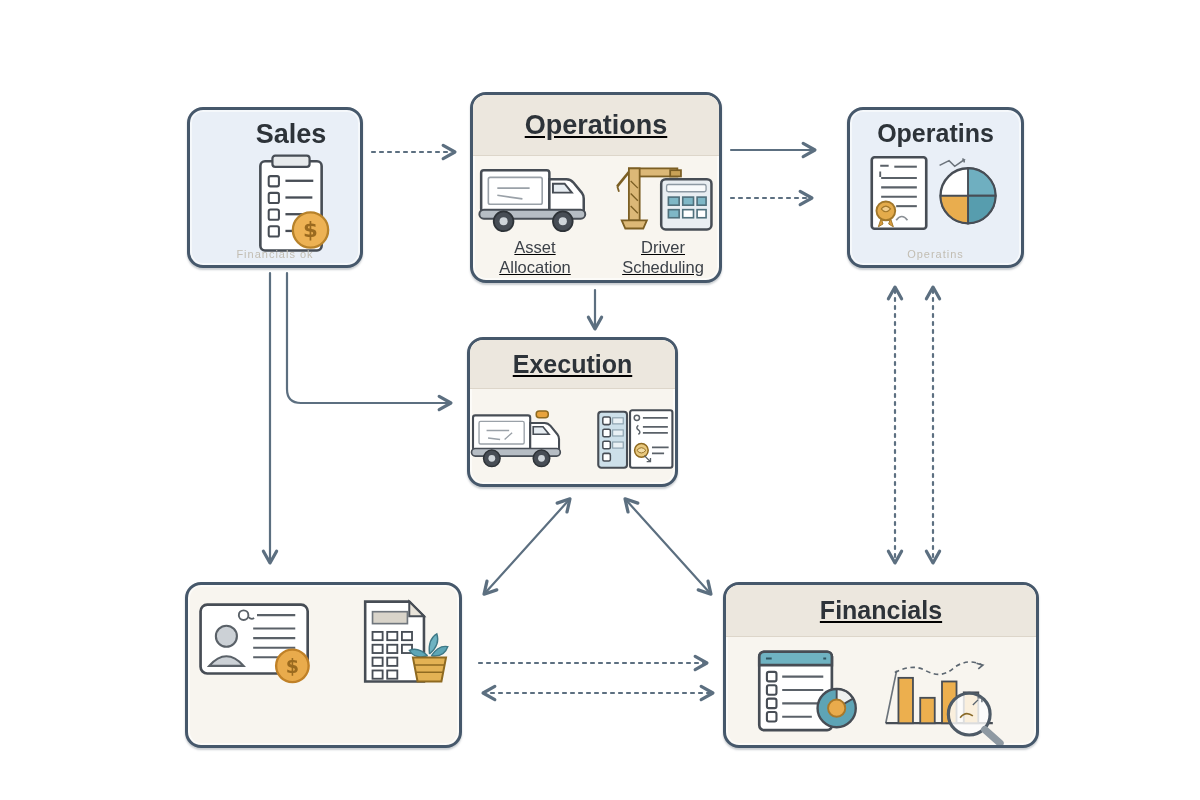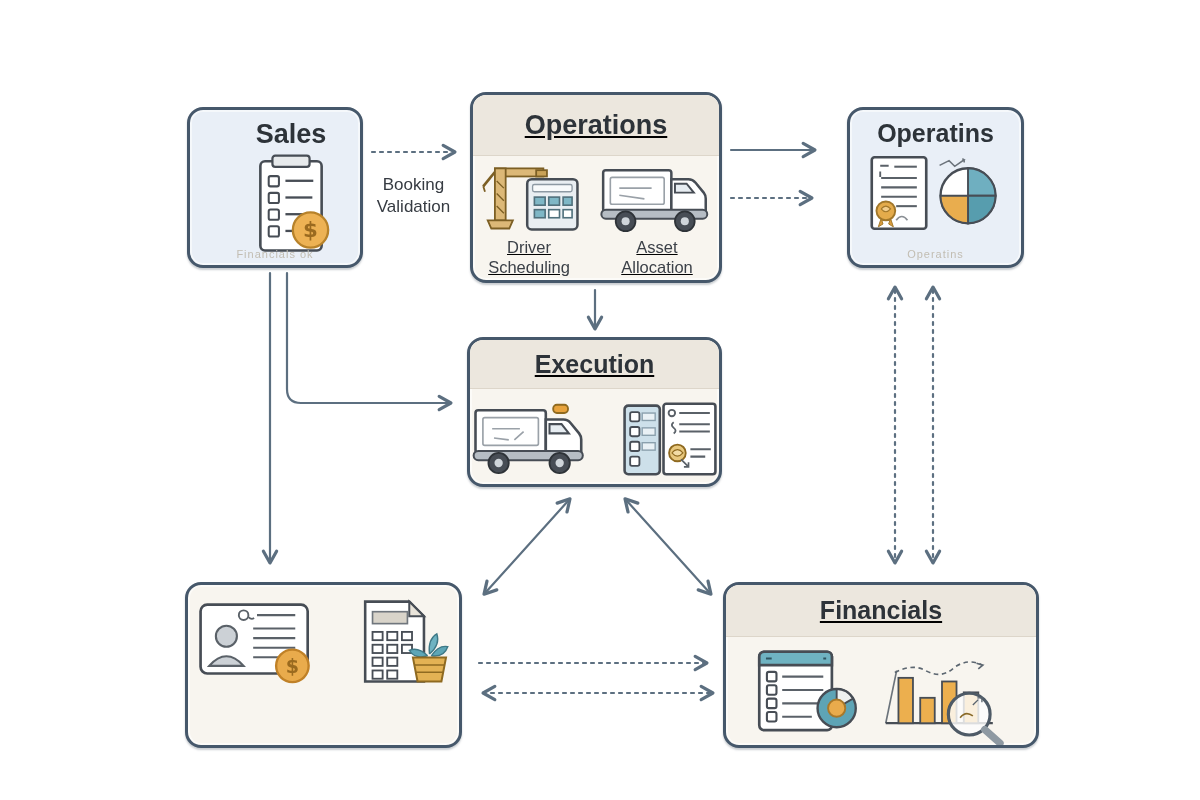--- a/index.html
+++ b/index.html
@@ -46,21 +46,20 @@
       <path d="M287,273 V389 Q287,403 301,403 H448" marker-end="url(#ah)"></path>
       <path d="M568,501 L486,592" marker-start="url(#ah)" marker-end="url(#ah)"></path>
       <path d="M627,501 L709,592" marker-start="url(#ah)" marker-end="url(#ah)"></path>
       <path d="M479,663 H704" stroke-dasharray="3 5" marker-end="url(#ah)"></path>
       <path d="M710,693 H486" stroke-dasharray="3 5" marker-start="url(#ah)" marker-end="url(#ah)"></path>
       <path d="M895,290 V560" stroke-dasharray="3 5" marker-start="url(#ah)" marker-end="url(#ah)"></path>
       <path d="M933,290 V560" stroke-dasharray="3 5" marker-start="url(#ah)" marker-end="url(#ah)"></path>
     </g>
   </svg>
 
-  <div class="edge-label">Booking Validation</div>
 
   <div class="node blue" style="left:187px;top:107px;width:176px;height:161px;padding-left:32px;">
     <div class="node-title" style="font-size:27px;">Sales</div>
     <div class="node-body" style="margin-top:2px;">
       <svg width="96" height="104" viewBox="0 0 100 112">
         <rect x="17" y="10" width="66" height="96" rx="5" fill="#ffffff" stroke="#474d55" stroke-width="2.8"></rect>
         <rect x="30" y="4" width="40" height="12" rx="3" fill="#e7eaec" stroke="#474d55" stroke-width="2.4"></rect>
         <rect x="26" y="26" width="11" height="11" rx="2" fill="#fff" stroke="#474d55" stroke-width="2.2"></rect>
         <line x1="44" y1="31" x2="74" y2="31" stroke="#474d55" stroke-width="2.5"></line>
         <rect x="26" y="44" width="11" height="11" rx="2" fill="#fff" stroke="#474d55" stroke-width="2.2"></rect>
@@ -74,20 +73,35 @@
       </svg>
     </div>
     <div class="node-caption">Financials ok</div>
   </div>
 
   <div class="node cream" style="left:470px;top:92px;width:252px;height:191px;">
     <div class="node-header" style="height:60px;">
       <span class="node-title" style="font-size:27px;">Operations</span>
     </div>
     <div class="node-body" style="gap:16px;padding-top:7px;">
+      <div class="ops-item">
+        <svg width="118" height="70" viewBox="0 0 128 78">
+          <rect x="4" y="8" width="76" height="46" rx="3" fill="#fff" stroke="#474d55" stroke-width="2.8"></rect>
+          <rect x="12" y="16" width="60" height="30" rx="2" fill="none" stroke="#9aa1a8" stroke-width="1.8"></rect>
+          <path d="M22,28 h36 M22,36 l28,4" fill="none" stroke="#9aa1a8" stroke-width="1.8"></path>
+          <path d="M80,18 h19 c3,0 6,1.5 8,4 l9,11 c1.5,2 2.3,4 2.3,6.5 V54 H80 Z" fill="#fff" stroke="#474d55" stroke-width="2.8"></path>
+          <path d="M84,23 h13 l8,10 H84 Z" fill="#e7edf2" stroke="#474d55" stroke-width="2.2"></path>
+          <rect x="2" y="52" width="118" height="10" rx="5" fill="#b6bdc4" stroke="#474d55" stroke-width="2.2"></rect>
+          <circle cx="29" cy="65" r="11" fill="#474d55" stroke="#2e3338" stroke-width="2"></circle>
+          <circle cx="29" cy="65" r="4.5" fill="#cfd5da"></circle>
+          <circle cx="95" cy="65" r="11" fill="#474d55" stroke="#2e3338" stroke-width="2"></circle>
+          <circle cx="95" cy="65" r="4.5" fill="#cfd5da"></circle>
+        </svg>
+        <div class="ops-label">Asset Allocation</div>
+      </div>
       <div class="ops-item">
         <svg width="106" height="70" viewBox="0 0 116 78">
           <g stroke="#7c5f24" stroke-width="2">
             <path d="M20,10 L7,26" stroke-width="3" fill="none"></path>
             <path d="M7,26 l2,6" fill="none"></path>
             <rect x="20" y="6" width="54" height="9" fill="#dcb877"></rect>
             <rect x="66" y="8" width="12" height="7" fill="#c9a257"></rect>
             <rect x="20" y="6" width="12" height="58" fill="#dcb877"></rect>
             <path d="M22,20 l8,8 M22,34 l8,8 M22,48 l8,8" stroke-width="1.5" fill="none"></path>
             <path d="M12,64 h28 l-4,9 h-20 z" fill="#dcb877"></path>
@@ -96,35 +110,20 @@
           <rect x="62" y="24" width="44" height="8" rx="2" fill="#f8fafb" stroke="#8d99a3" stroke-width="1.5"></rect>
           <rect x="64" y="38" width="12" height="9" fill="#7fb7c6" stroke="#50707c" stroke-width="1.8"></rect>
           <rect x="80" y="38" width="12" height="9" fill="#7fb7c6" stroke="#50707c" stroke-width="1.8"></rect>
           <rect x="96" y="38" width="10" height="9" fill="#7fb7c6" stroke="#50707c" stroke-width="1.8"></rect>
           <rect x="64" y="52" width="12" height="9" fill="#7fb7c6" stroke="#50707c" stroke-width="1.8"></rect>
           <rect x="80" y="52" width="12" height="9" fill="#ffffff" stroke="#50707c" stroke-width="1.8"></rect>
           <rect x="96" y="52" width="10" height="9" fill="#ffffff" stroke="#50707c" stroke-width="1.8"></rect>
         </svg>
         <div class="ops-label">Driver Scheduling</div>
       </div>
-      <div class="ops-item">
-        <svg width="118" height="70" viewBox="0 0 128 78">
-          <rect x="4" y="8" width="76" height="46" rx="3" fill="#fff" stroke="#474d55" stroke-width="2.8"></rect>
-          <rect x="12" y="16" width="60" height="30" rx="2" fill="none" stroke="#9aa1a8" stroke-width="1.8"></rect>
-          <path d="M22,28 h36 M22,36 l28,4" fill="none" stroke="#9aa1a8" stroke-width="1.8"></path>
-          <path d="M80,18 h19 c3,0 6,1.5 8,4 l9,11 c1.5,2 2.3,4 2.3,6.5 V54 H80 Z" fill="#fff" stroke="#474d55" stroke-width="2.8"></path>
-          <path d="M84,23 h13 l8,10 H84 Z" fill="#e7edf2" stroke="#474d55" stroke-width="2.2"></path>
-          <rect x="2" y="52" width="118" height="10" rx="5" fill="#b6bdc4" stroke="#474d55" stroke-width="2.2"></rect>
-          <circle cx="29" cy="65" r="11" fill="#474d55" stroke="#2e3338" stroke-width="2"></circle>
-          <circle cx="29" cy="65" r="4.5" fill="#cfd5da"></circle>
-          <circle cx="95" cy="65" r="11" fill="#474d55" stroke="#2e3338" stroke-width="2"></circle>
-          <circle cx="95" cy="65" r="4.5" fill="#cfd5da"></circle>
-        </svg>
-        <div class="ops-label">Asset Allocation</div>
-      </div>
     </div>
   </div>
 
   <div class="node blue" style="left:831px;top:107px;width:177px;height:161px;margin-left:16px;">
     <div class="node-title" style="font-size:25px;">Operatins</div>
     <div class="node-body" style="gap:2px;margin-top:6px;">
       <svg width="62" height="78" viewBox="0 0 66 82">
         <rect x="4" y="3" width="58" height="76" rx="3" fill="#fff" stroke="#474d55" stroke-width="2.8"></rect>
         <path d="M13,12 h9 M13,18 v6" fill="none" stroke="#5a6168" stroke-width="2"></path>
         <line x1="28" y1="13" x2="52" y2="13" stroke="#5a6168" stroke-width="2.2"></line>
@@ -142,21 +141,21 @@
         <path d="M8,12 l10,-5 6,6 10,-7 l-2,-1 m2,1 l0,3" fill="none" stroke="#6b737b" stroke-width="1.6"></path>
         <circle cx="38" cy="44" r="29" fill="#fff" stroke="#474d55" stroke-width="2.5"></circle>
         <path d="M38,44 L38,15 A29,29 0 0 1 67,44 Z" fill="#6fafc0" stroke="#474d55" stroke-width="2"></path>
         <path d="M38,44 L67,44 A29,29 0 0 1 38,73 Z" fill="#579dae" stroke="#474d55" stroke-width="2"></path>
         <path d="M38,44 L38,73 A29,29 0 0 1 9,44 Z" fill="#e9ad4e" stroke="#474d55" stroke-width="2"></path>
       </svg>
     </div>
     <div class="node-caption">Operatins</div>
   </div>
 
-  <div class="node cream" style="left:467px;top:337px;width:255px;height:150px;">
+  <div class="node cream" style="left:467px;top:337px;width:211px;height:150px;">
     <div class="node-header" style="height:48px;">
       <span class="node-title" style="font-size:25px;">Execution</span>
     </div>
     <div class="node-body" style="gap:30px;padding-top:12px;">
       <svg width="120" height="74" viewBox="0 0 128 80">
         <rect x="88" y="4" width="16" height="9" rx="4" fill="#e8a33d" stroke="#8f6a20" stroke-width="2"></rect>
         <rect x="4" y="10" width="76" height="46" rx="3" fill="#fff" stroke="#474d55" stroke-width="2.8"></rect>
         <rect x="12" y="18" width="60" height="30" rx="2" fill="none" stroke="#9aa1a8" stroke-width="1.8"></rect>
         <path d="M22,30 h30 M24,40 l16,2 M46,42 l10,-9" fill="none" stroke="#9aa1a8" stroke-width="1.8"></path>
         <path d="M80,20 h19 c3,0 6,1.5 8,4 l9,11 c1.5,2 2.3,4 2.3,6.5 V56 H80 Z" fill="#fff" stroke="#474d55" stroke-width="2.8"></path>

